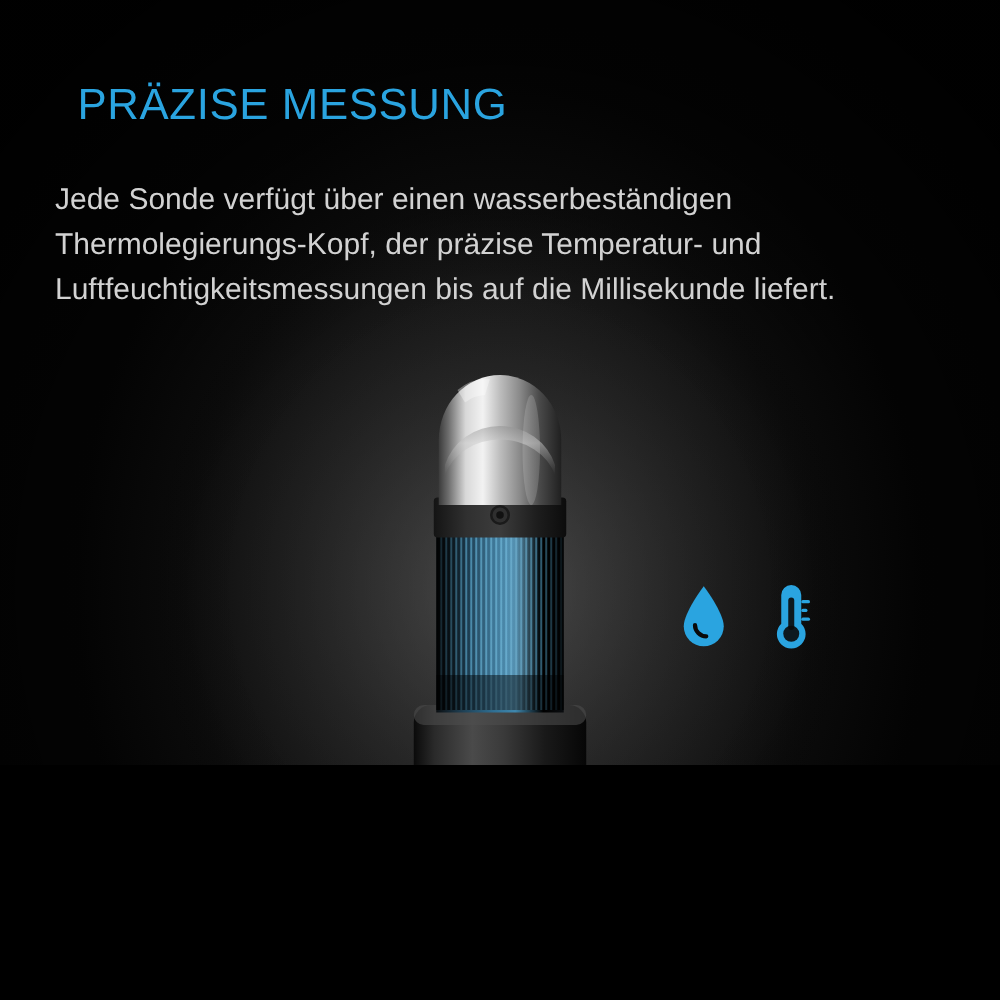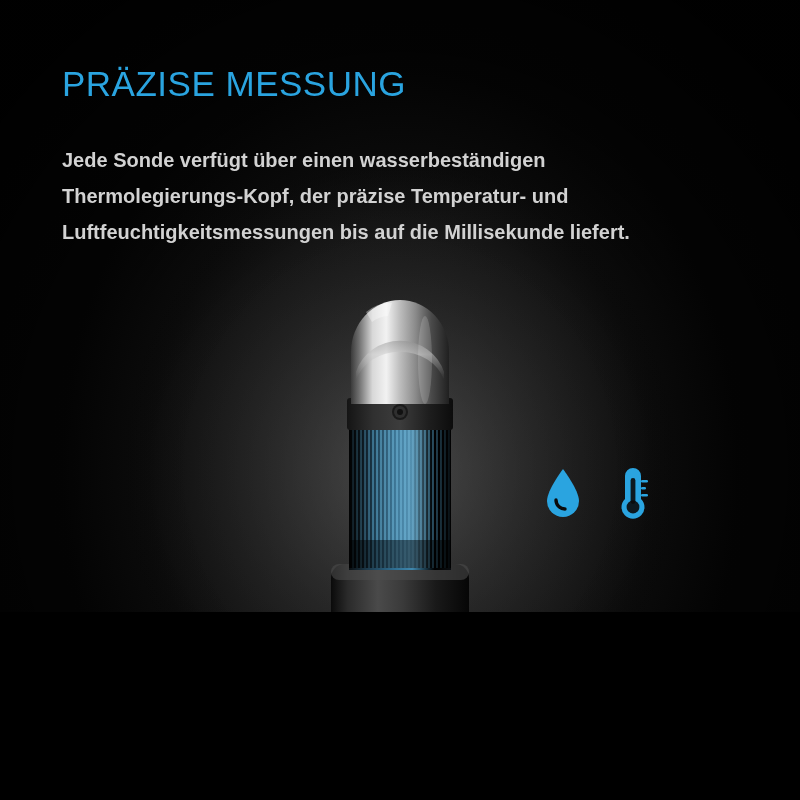--- a/index.html
+++ b/index.html
@@ -38,27 +38,27 @@
     left: 62px;
     top: 64px;
     font-size: 35px;
     letter-spacing: 0.5px;
     color: #2aa4e0;
     font-weight: 400;
     white-space: nowrap;
   }
   #bodytext {
     position: absolute;
-    left: 62px;
+    left: 44px;
     top: 142px;
     width: 660px;
-    font-size: 20px;
+    font-size: 24px;
     line-height: 36px;
     color: #d2d2d2;
-    font-weight: 700;
+    font-weight: 400;
   }
 
   
   #probe {
     position: absolute;
     left: 0;
     top: 0;
     width: 800px;
     height: 800px;
   }

